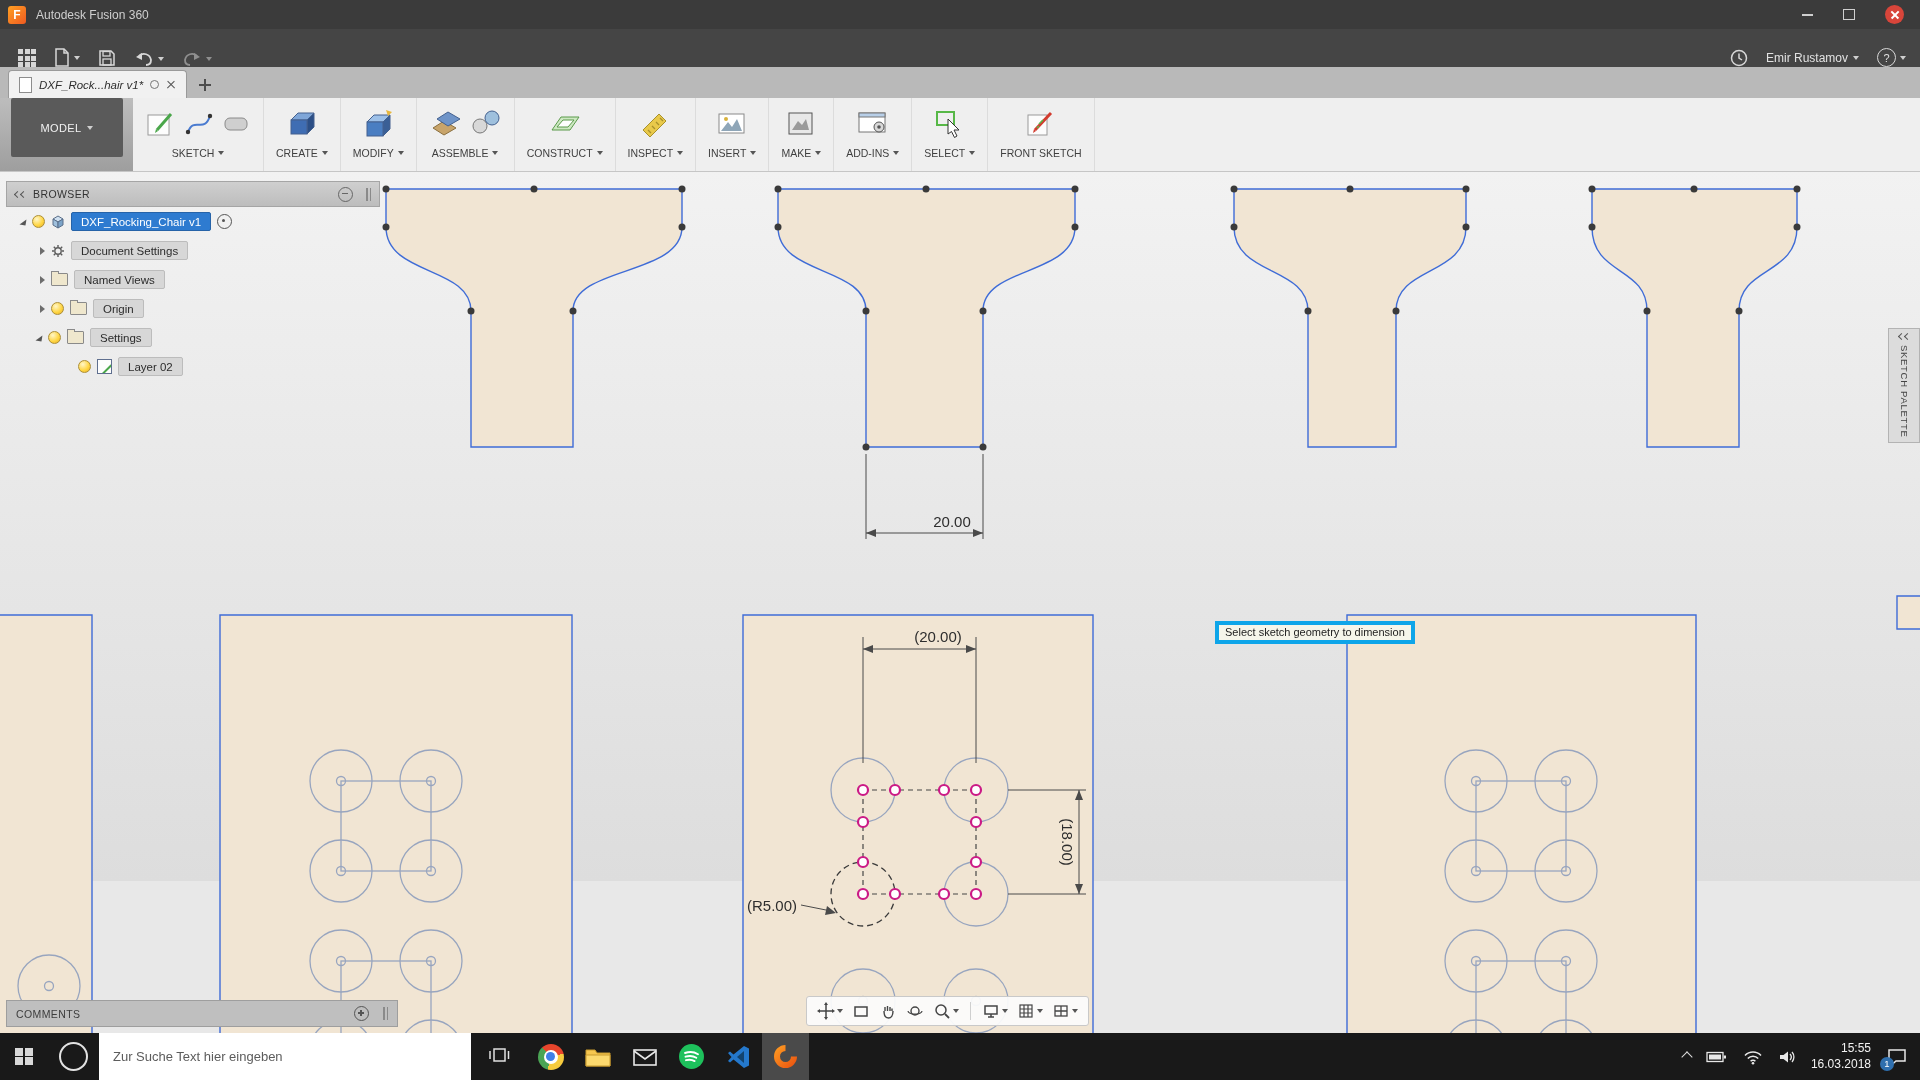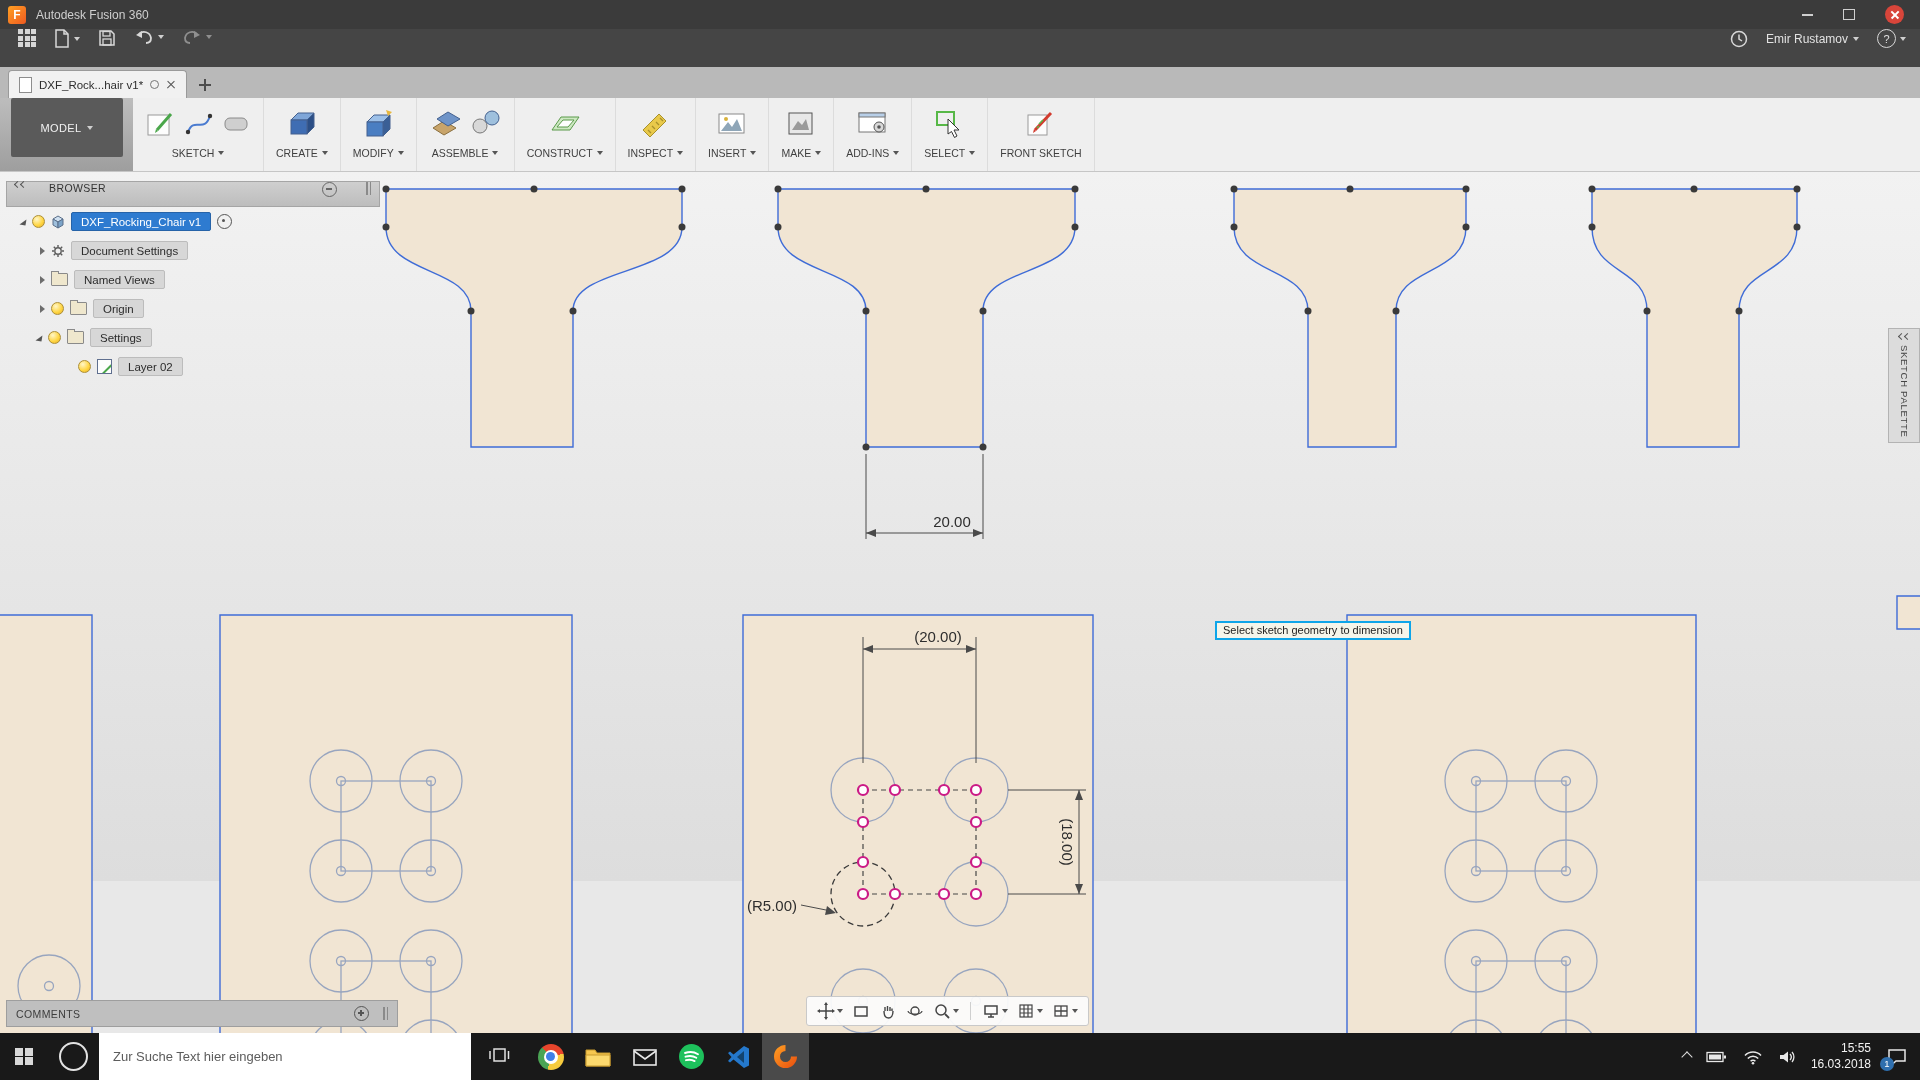--- a/index.html
+++ b/index.html
@@ -15,35 +15,35 @@
   .title-text{color:#cfcfcf;font-size:12px;margin-left:10px;}
   .win-btns{margin-left:auto;display:flex;align-items:center;gap:30px;padding-right:16px;}
   .btn-min{width:11px;height:2px;background:#cfcfcf;}
   .btn-restore{width:10px;height:9px;border:1.5px solid #cfcfcf;}
   .btn-close{width:19px;height:19px;border-radius:50%;background:#d8453a;position:relative;}
   .btn-close::before,.btn-close::after{content:"";position:absolute;left:4.5px;top:8.5px;width:10px;height:1.6px;background:#fff;}
   .btn-close::before{transform:rotate(45deg);} .btn-close::after{transform:rotate(-45deg);}
 
   
   .quickbar{position:absolute;top:29px;left:0;right:0;height:38px;background:#454545;
-            display:flex;align-items:flex-start;color:#ddd;z-index:40;}
+            display:flex;align-items:flex-end;color:#ddd;z-index:40;}
   .q-item{display:flex;align-items:center;gap:4px;margin-left:18px;}
   .grid9{display:grid;grid-template-columns:5px 5px 5px;grid-template-rows:5px 5px 5px;gap:1.5px;}
   .grid9 i{background:#d6d6d6;}
   .caret{width:0;height:0;border-left:3.5px solid transparent;border-right:3.5px solid transparent;
          border-top:4.5px solid #555;display:inline-block;}
   .caret.light{border-top-color:#cfcfcf;}
   .q-right{margin-left:auto;display:flex;align-items:center;gap:10px;padding-right:14px;}
   .q-user{font-size:12px;color:#e2e2e2;display:flex;align-items:center;gap:5px;margin:0 8px;}
   .q-help{width:17px;height:17px;border:1.5px solid #d8d8d8;border-radius:50%;font-size:11px;
           display:flex;align-items:center;justify-content:center;color:#e0e0e0;}
 
   
   .tabbar{position:absolute;top:67px;left:0;right:0;height:31px;background:#b9b9b9;
-          display:flex;align-items:flex-end;z-index:40;}
+          display:flex;align-items:flex-end;z-index:40;font-style:italic;}
   .tab{height:27px;background:#f1f1f1;border:1px solid #9a9a9a;border-bottom:none;
        border-radius:4px 4px 0 0;display:flex;align-items:center;gap:7px;
        padding:0 10px;margin-left:8px;font-size:11.5px;color:#2e2e2e;}
   .tab-doc{width:11px;height:14px;background:#fff;border:1px solid #8d8d8d;position:relative;}
   .tab-dot{width:7px;height:7px;border:1.3px solid #777;border-radius:50%;}
   .tab-x{position:relative;width:10px;height:10px;}
   .tab-x::before,.tab-x::after{content:"";position:absolute;left:0;top:4.2px;width:10px;height:1.4px;background:#555;}
   .tab-x::before{transform:rotate(45deg);} .tab-x::after{transform:rotate(-45deg);}
   .newtab{position:relative;width:12px;height:12px;margin:0 0 7px 12px;}
   .newtab::before{content:"";position:absolute;left:5px;top:0;width:2px;height:12px;background:#4c4c4c;}
@@ -57,21 +57,21 @@
   .workspace-btn{width:112px;height:59px;background:#5a5a5a;border-radius:2px;color:#f2f2f2;
                  font-size:11px;letter-spacing:.4px;display:flex;align-items:center;justify-content:center;gap:5px;}
   .rgroup{display:flex;flex-direction:column;align-items:center;padding:4px 12px 0 12px;
           border-right:1px solid #dcdcdc;flex:none;}
   .rg-icons{height:42px;display:flex;align-items:center;gap:7px;}
   .rg-label{font-size:10.5px;color:#3f3f3f;margin-top:3px;display:flex;align-items:center;gap:4px;white-space:nowrap;}
 
   
   .browser{position:absolute;left:6px;top:181px;width:374px;z-index:25;font-size:11.5px;}
   .b-header{height:24px;background:linear-gradient(#cfcfcf,#bdbdbd);border:1px solid #a5a5a5;
-            display:flex;gap:23px;padding:0 8px;color:#333;font-size:10.5px;letter-spacing:.4px;}
+            display:flex;align-items:center;gap:7px;padding:0 8px;color:#333;font-size:10.5px;letter-spacing:.4px;}
   .circ-minus{width:13px;height:13px;border:1.4px solid #666;border-radius:50%;position:relative;margin-left:auto;}
   .circ-minus::before{content:"";position:absolute;left:2.5px;top:5px;width:6px;height:1.5px;background:#666;}
   .grip{display:flex;gap:2px;margin-left:6px;}
   .grip i{width:1.5px;height:13px;background:#8a8a8a;}
   .b-row{display:flex;align-items:center;height:29px;gap:6px;}
   .tri{width:0;height:0;border-top:4px solid transparent;border-bottom:4px solid transparent;
        border-left:5.5px solid #6d6d6d;display:inline-block;flex:none;}
   .tri-open{width:0;height:0;border-left:6px solid transparent;border-bottom:6px solid #555;
             transform:rotate(10deg);display:inline-block;flex:none;}
   .bulb{width:11px;height:11px;border-radius:50%;flex:none;border:1px solid #ad8f35;
@@ -82,21 +82,21 @@
   .sketchic{width:13px;height:13px;background:#fdfdfd;border:1px solid #5f6f8f;position:relative;flex:none;overflow:hidden;}
   .sketchic::after{content:"";position:absolute;left:-1px;top:10px;width:17px;height:2px;background:#4aa64a;transform:rotate(-45deg);}
   .chip{background:#d7d7d7;border:1px solid #bcbcbc;border-radius:2px;padding:2.5px 9px;color:#2c2c2c;white-space:nowrap;}
   .chip-root{background:#2e7bd0;border-color:#2663a8;color:#fff;}
   .target{width:13px;height:13px;border:1.5px solid #555;border-radius:50%;position:relative;flex:none;}
   .target::before{content:"";position:absolute;left:3.5px;top:3.5px;width:3px;height:3px;border-radius:50%;background:#555;}
 
   
   .canvas{position:absolute;top:171px;left:0;width:1920px;height:710px;
           background:linear-gradient(#f2f2f2,#dddddd);z-index:1;}
-  .tooltip{position:absolute;left:1215px;top:621px;background:#f5f5ea;border:2px solid #0ea5e9;
+  .tooltip{position:absolute;left:1215px;top:621px;background:#f5f5ea;border:4px solid #0ea5e9;
            font-size:11px;color:#222;padding:1px 6px 2px;white-space:nowrap;z-index:26;}
 
   
   .navbar{position:absolute;left:806px;top:996px;height:28px;background:rgba(252,252,252,.93);
           border:1px solid #c9c9c9;border-radius:3px;display:flex;align-items:center;
           padding:0 7px;gap:3px;z-index:27;}
   .nav-item{display:flex;align-items:center;gap:2px;padding:0 3px;}
   .nav-sep{width:1px;height:18px;background:#cfcfcf;margin:0 5px;}
 
   

